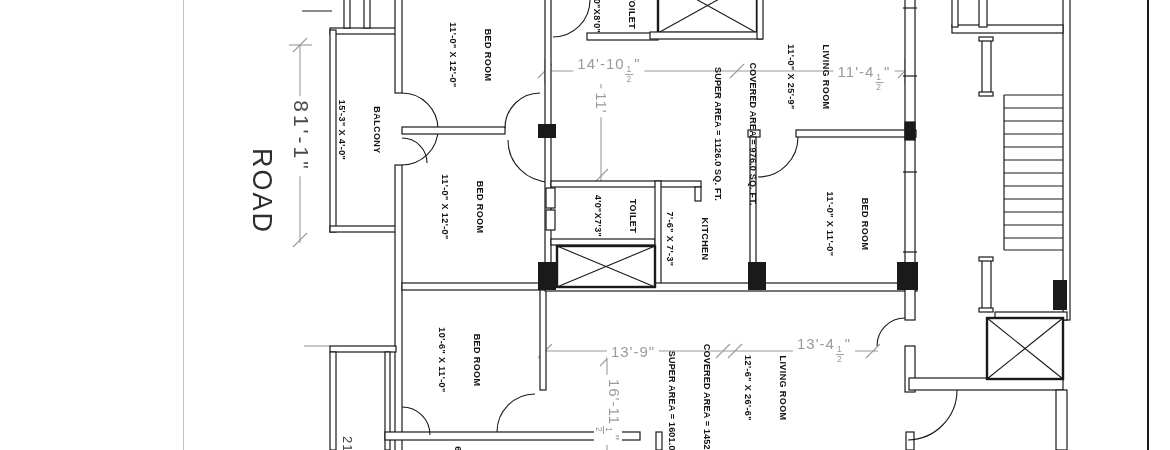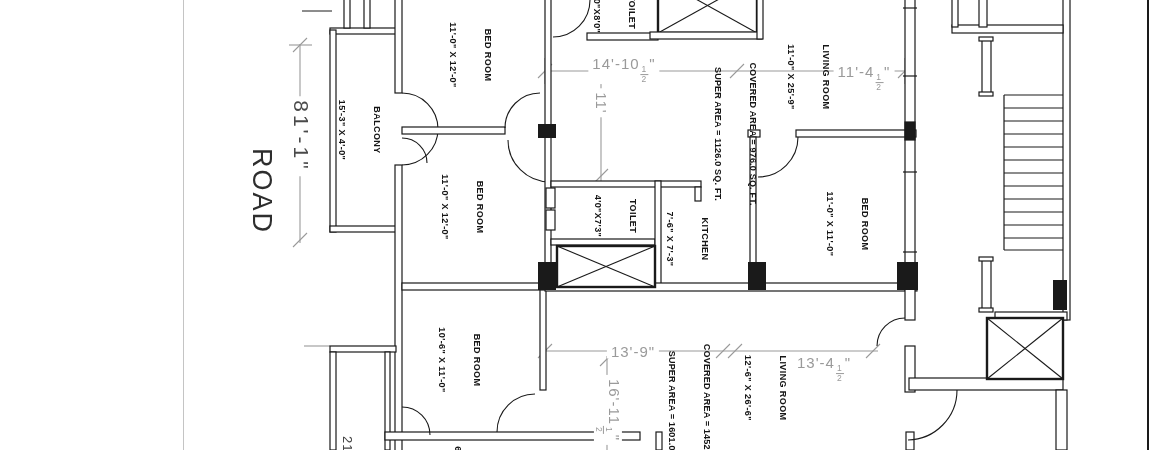--- a/index.html
+++ b/index.html
@@ -274,34 +274,34 @@
   <div class="lbl area-lbl" style="left:734px;top:134px;">
     <span>COVERED AREA = 976.0 SQ. FT.</span>
     <span>SUPER AREA = 1126.0 SQ. FT.</span>
   </div>
 
   <div class="lbl area-lbl" style="left:688px;top:418px;">
     <span>COVERED AREA = 1452.0 SQ. FT.</span>
     <span>SUPER AREA = 1601.0 SQ. FT.</span>
   </div>
 
-  <div class="dimh" style="left:624px;top:70px;">
+  <div class="dimh" style="left:609px;top:70px;">
     <span>14'-10</span><span class="frac">
         <span class="num">1</span>
         <span>2</span>
       </span><span>"</span>
   </div>
   <div class="dimh" style="left:864px;top:70px;margin-top:8px;">
     <span>11'-4</span><span class="frac">
         <span class="num">1</span>
         <span>2</span>
       </span><span>"</span>
   </div>
   <div class="dimh" style="left:633px;top:351px;">13'-9"</div>
-  <div class="dimh" style="left:824px;top:350px;margin-top:19px;">
+  <div class="dimh" style="left:824px;top:350px;">
     <span>13'-4</span><span class="frac">
         <span class="num">1</span>
         <span>2</span>
       </span><span>"</span>
   </div>
 
   <div class="dimv" style="left:601px;top:103px;">11'</div>
   <div class="dimv" style="left:608px;top:410px;">
     <span>16'-11</span><span class="frac">
         <span class="num">1</span>

